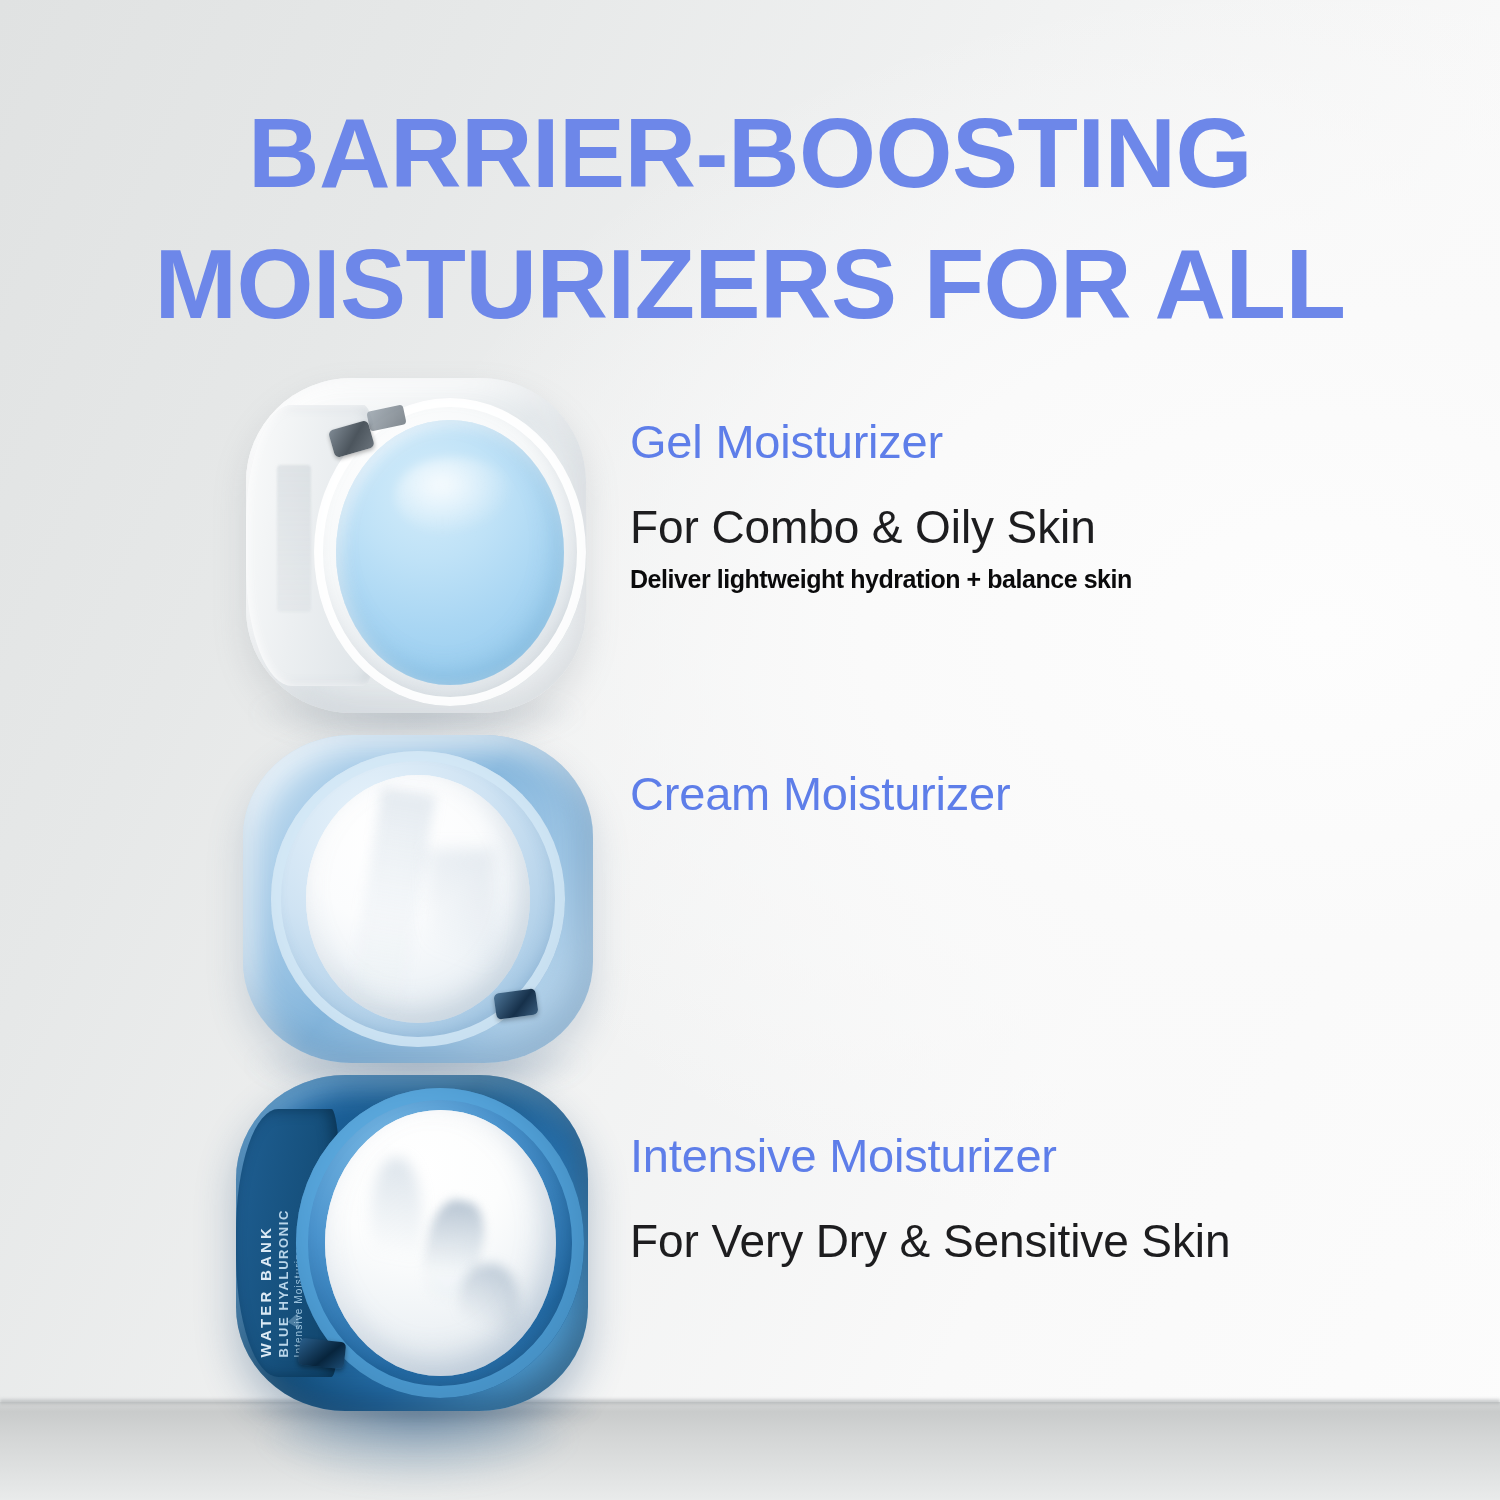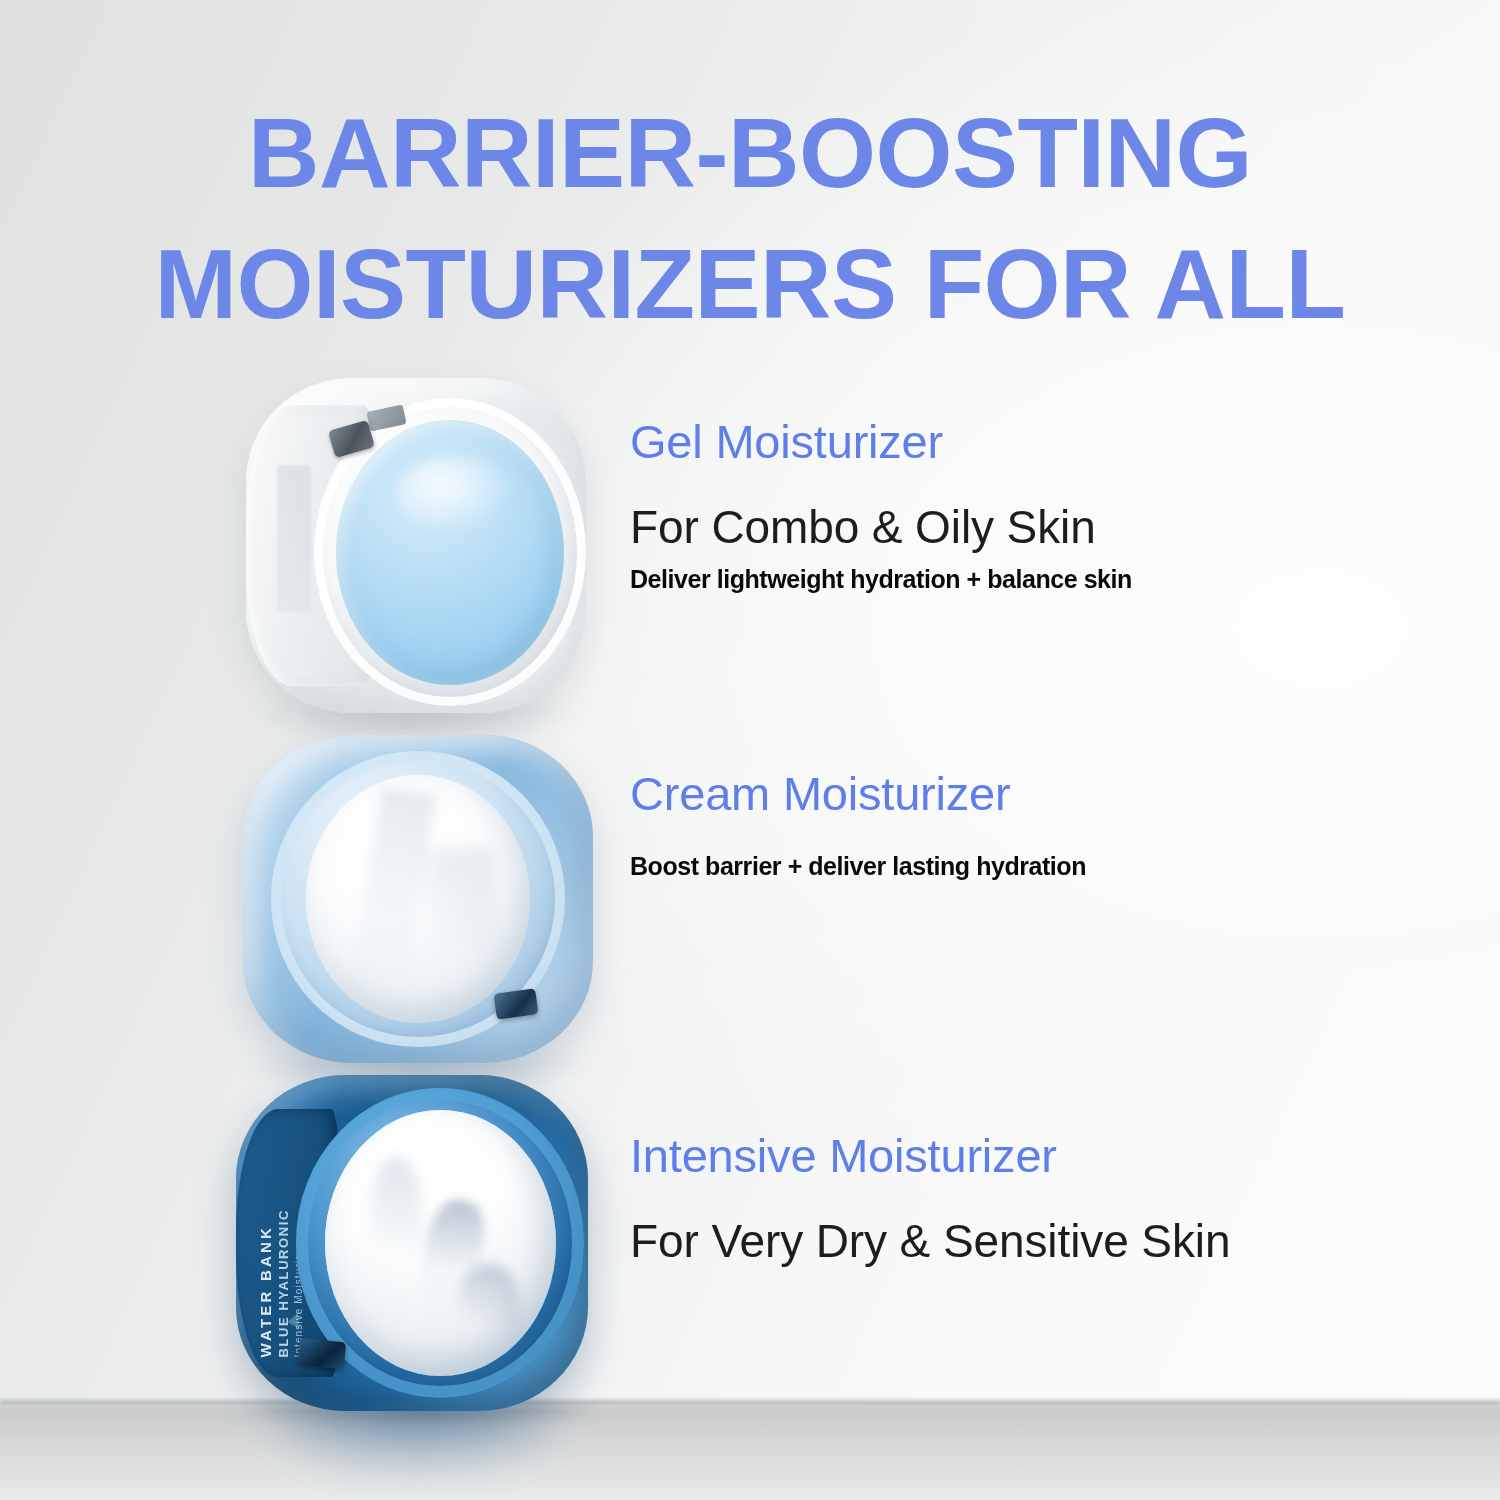--- a/index.html
+++ b/index.html
@@ -412,21 +412,20 @@
   </div>
 
   <div class="copy b1">
     <div class="copy-title">Gel Moisturizer</div>
     <div class="copy-sub">For Combo &amp; Oily Skin</div>
     <div class="copy-benefit">Deliver lightweight hydration + balance skin</div>
   </div>
 
   <div class="copy b2">
     <div class="copy-title">Cream Moisturizer</div>
-    <div class="copy-benefit">Boost barrier + deliver lasting hydration</div>
   </div>
 
   <div class="copy b3">
     <div class="copy-title">Intensive Moisturizer</div>
     <div class="copy-sub">For Very Dry &amp; Sensitive Skin</div>
   </div>
 
 </div>
 
 </body></html>

